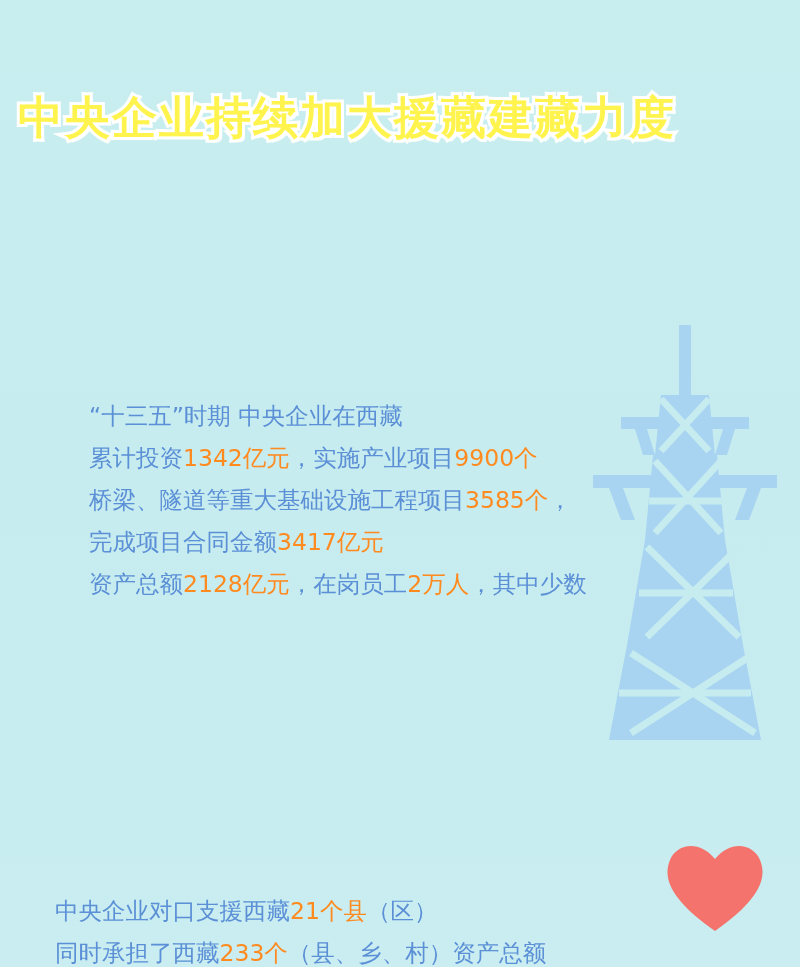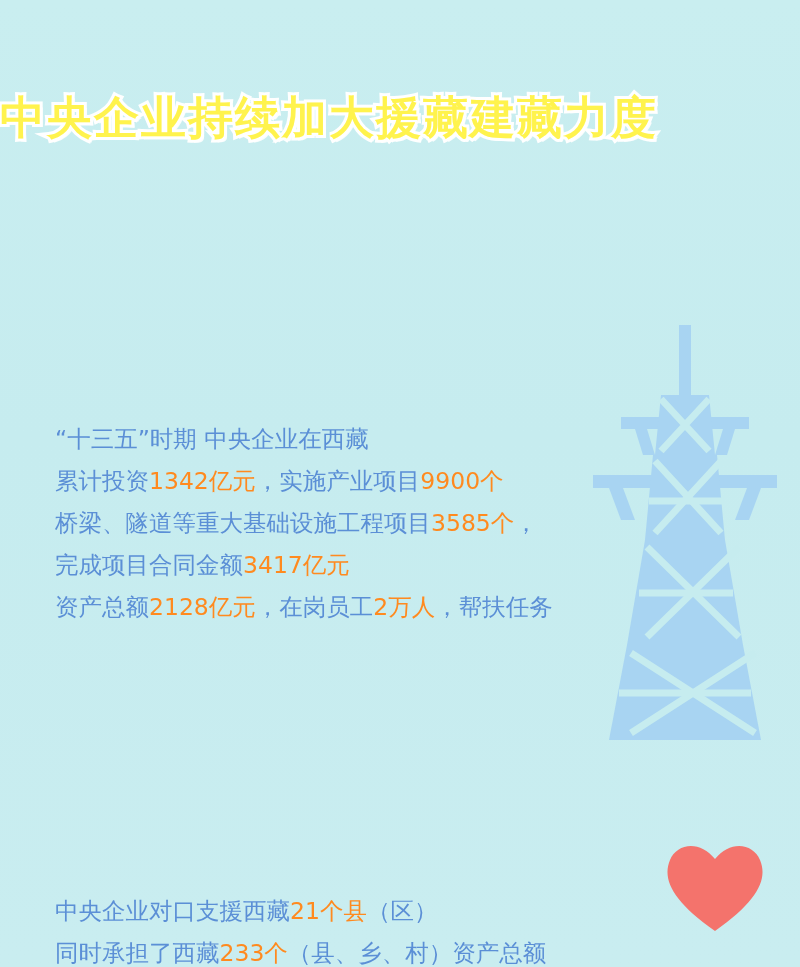--- a/index.html
+++ b/index.html
@@ -40,21 +40,21 @@
     height: 100px;
     z-index: 1;
   }
 
   
   .title {
     position: absolute;
     top: 88px;
     left: 0;
     width: 676px;
-    text-align: left;
+    text-align: right;
     z-index: 3;
     font-size: 45px;
     font-weight: bold;
     letter-spacing: 2px;
     color: #fff34d;
     font-family: "DejaVu Sans", "Liberation Sans", sans-serif;
     -webkit-text-stroke: 6px #ffffff;
     paint-order: stroke fill;
     text-shadow:
       0 0 0 #ffffff,
@@ -90,21 +90,21 @@
   .block {
     position: absolute;
     left: 55px;
     z-index: 3;
     font-size: 23.5px;
     line-height: 42px;
     color: #5b8fd6;
     font-family: "DejaVu Sans", "Liberation Sans", sans-serif;
     font-weight: 500;
   }
-  .block-1 { top: 418px; width: 660px; }
+  .block-1 { top: 395px; width: 660px; margin-left: 34px; }
   .block-2 { top: 890px; width: 660px; }
   .line {
     white-space: nowrap;
   }
   .hl {
     color: #ff8a1f;
     font-weight: normal;
   }
 </style>
 </head>
@@ -148,21 +148,21 @@
   <div class="title">
     <span class="title-inner">中央企业持续加大援藏建藏力度</span>
   </div>
 
 
   <div class="block block-1" id="stats-block">
       <div class="line"><span>“十三五”时期 中央企业在西藏</span></div>
       <div class="line"><span>累计投资</span><span class="hl">1342亿元</span><span>，实施产业项目</span><span class="hl">9900个</span></div>
       <div class="line"><span>桥梁、隧道等重大基础设施工程项目</span><span class="hl">3585个</span><span>，</span></div>
       <div class="line"><span>完成项目合同金额</span><span class="hl">3417亿元</span></div>
-      <div class="line"><span>资产总额</span><span class="hl">2128亿元</span><span>，在岗员工</span><span class="hl">2万人</span><span>，帮扶任务</span></div>
+      <div class="line"><span>资产总额</span><span class="hl">2128亿元</span><span>，在岗员工</span><span class="hl">2万人</span><span>，其中少数</span></div>
     </div>
 
   <div class="block block-2" id="support-block">
       <div class="line"><span>中央企业对口支援西藏</span><span class="hl">21个县</span><span>（区）</span></div>
       <div class="line"><span>同时承担了西藏</span><span class="hl">233个</span><span>（县、乡、村）资产总额</span></div>
     </div>
 
 </div>
 
 </body></html>

